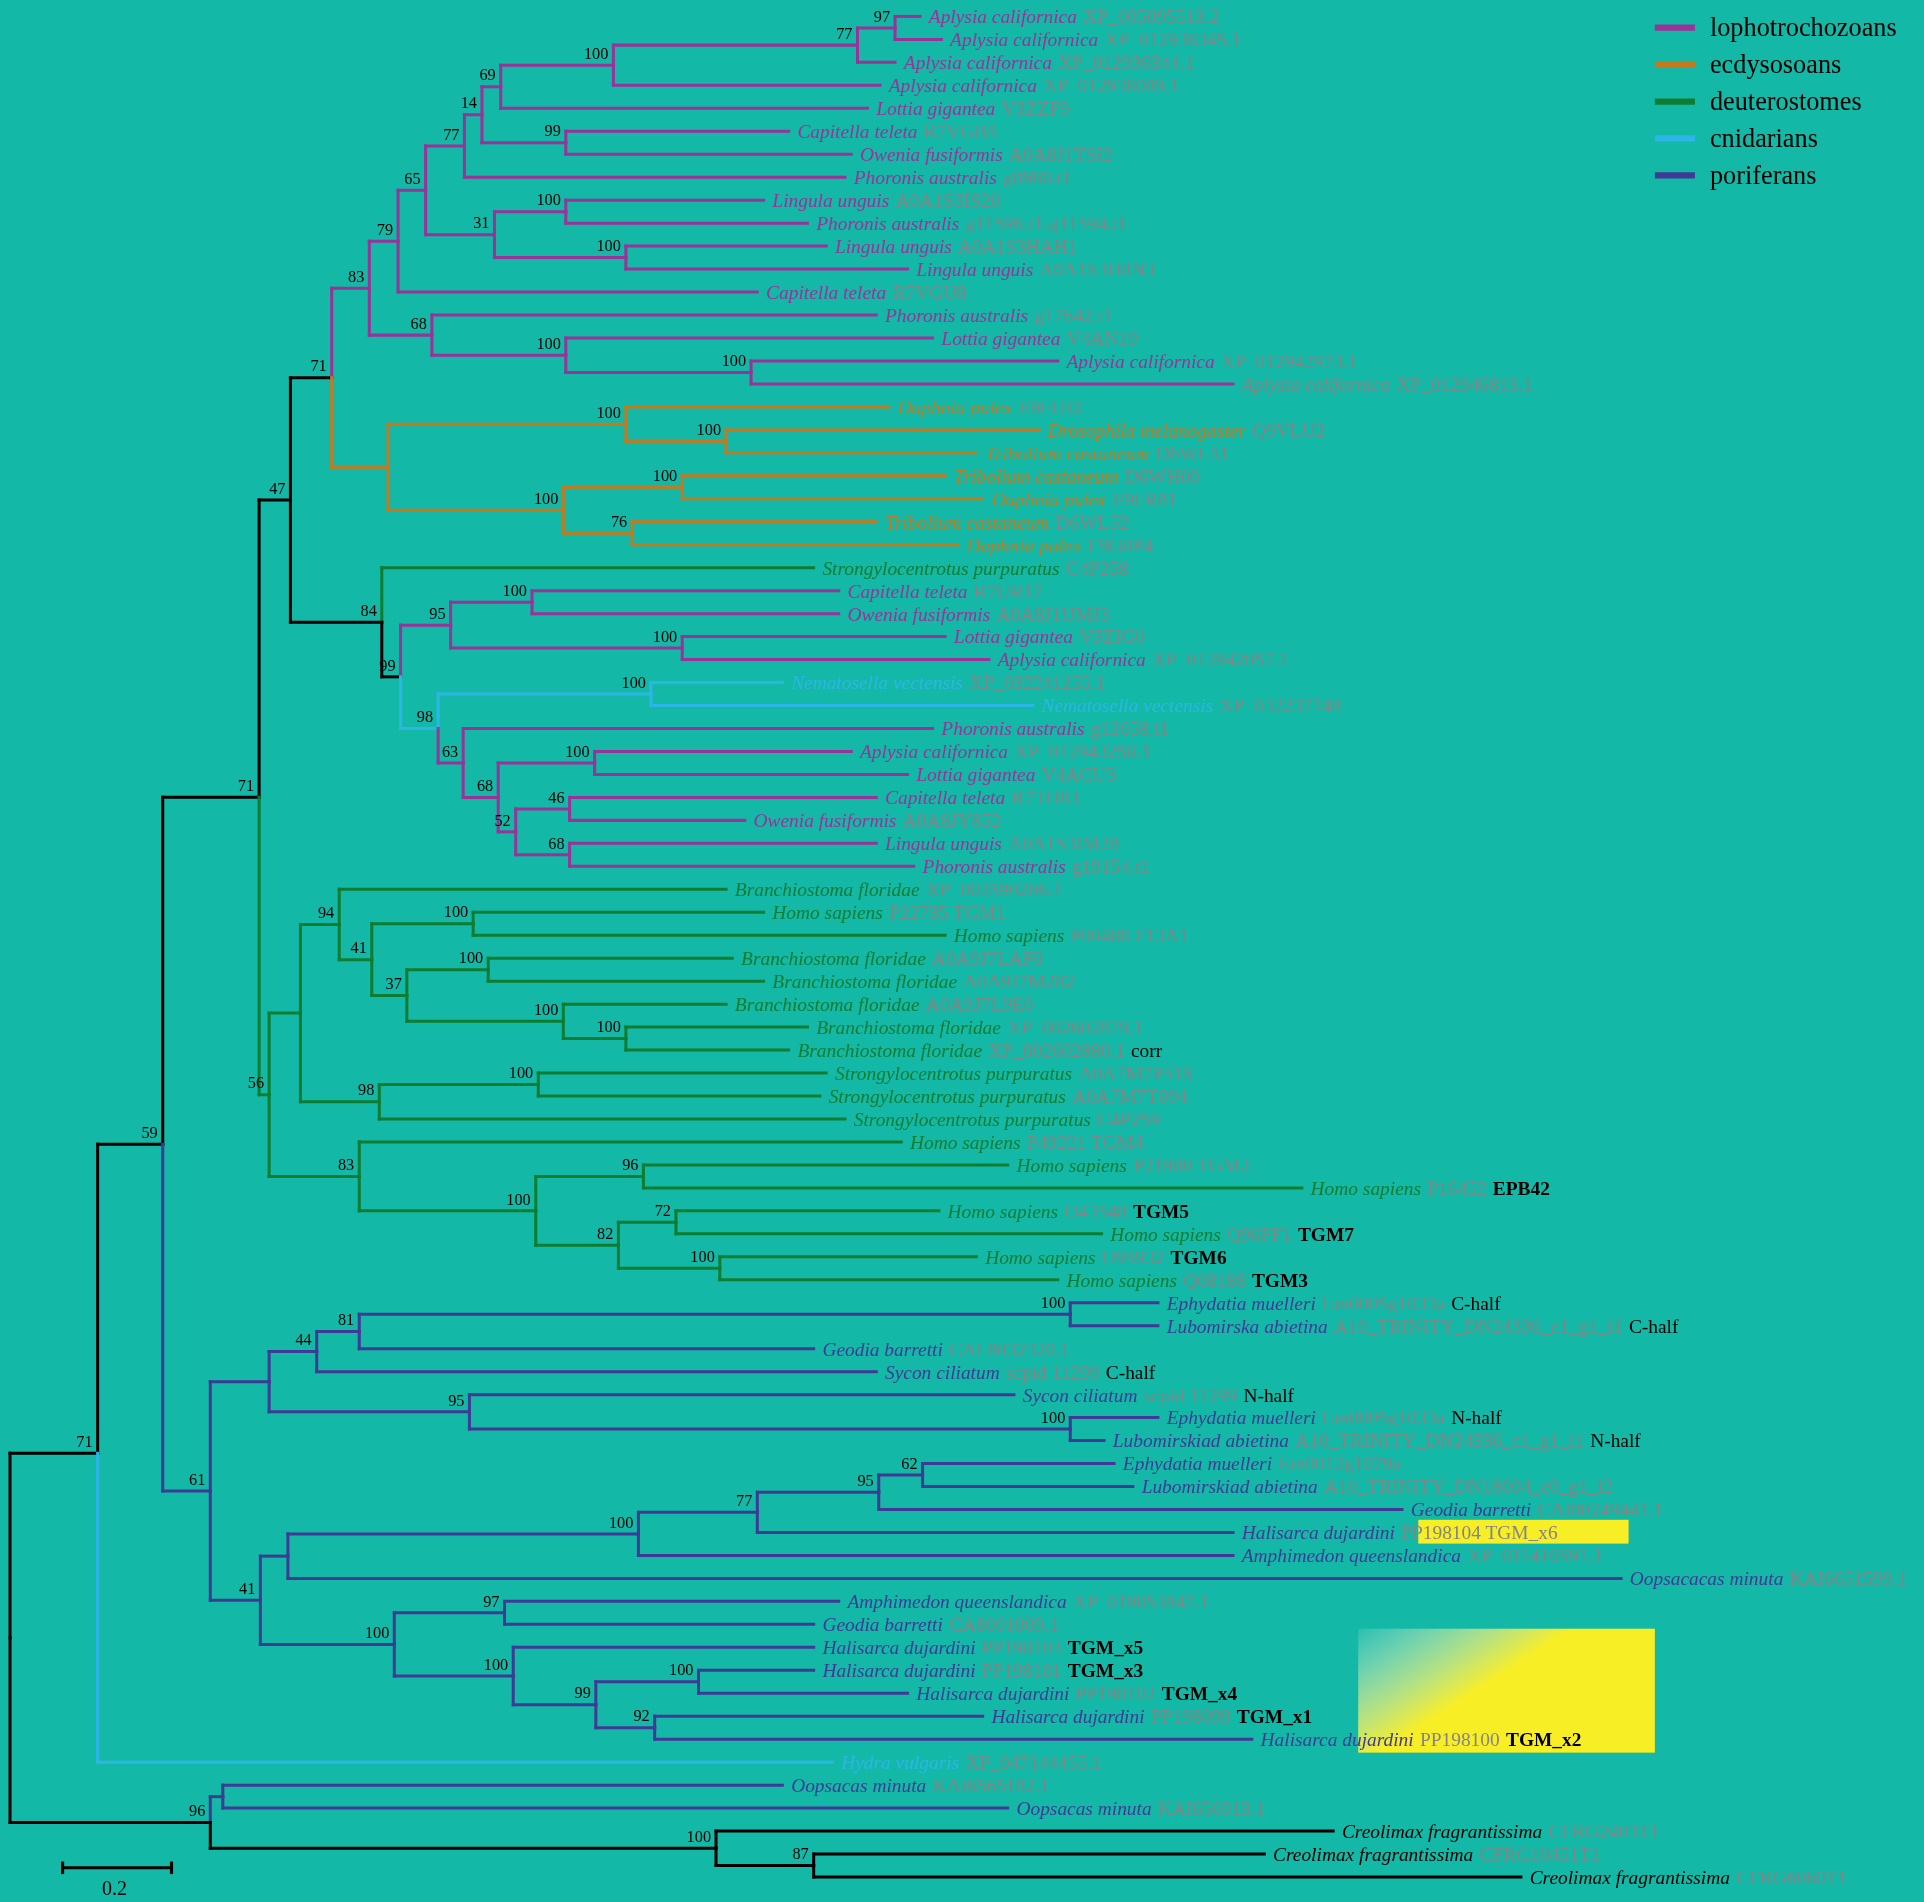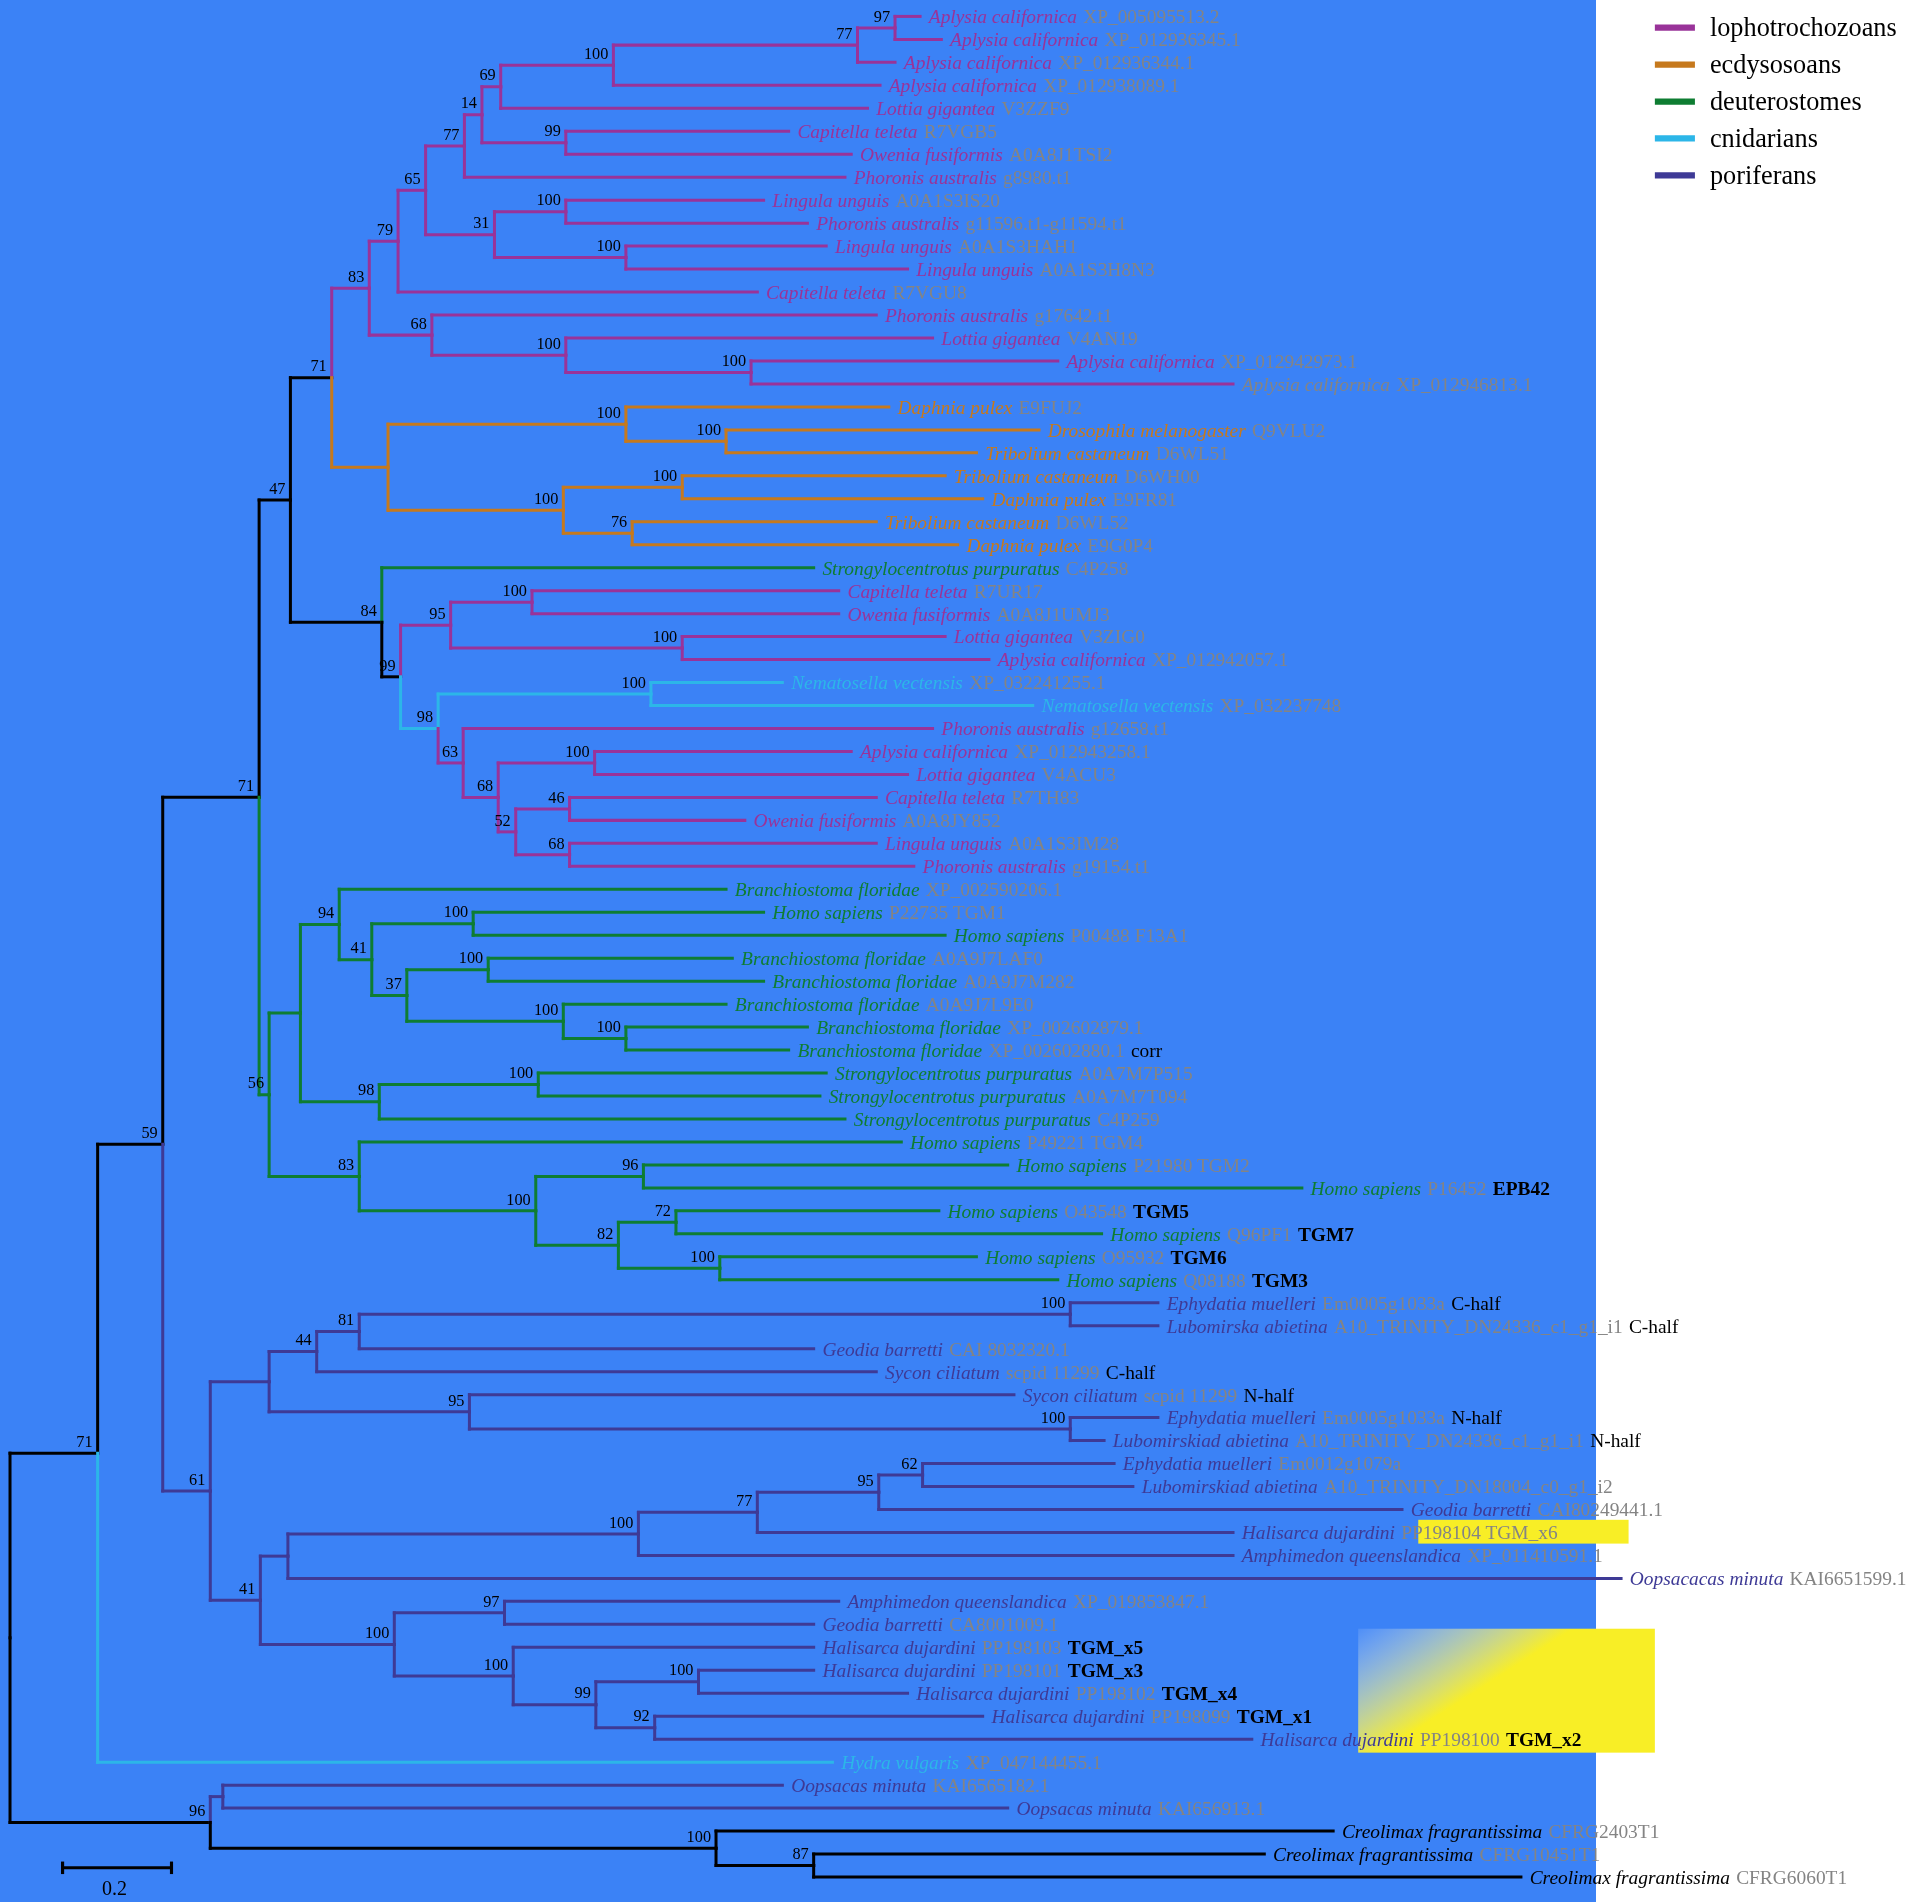--- a/index.html
+++ b/index.html
@@ -1,18 +1,18 @@
 <!DOCTYPE html>
 <html style="font-size:15px"><head>
 <meta charset="utf-8">
 <title>Transglutaminase phylogenetic tree</title>
 <style>
   html,body{margin:0;padding:0;background:#ffffff;}
   body{width:1924px;height:1903px;overflow:hidden;}
-  .figure{position:relative;width:1596px;height:1903px;background:#3b82f6;}
+  .figure{position:relative;width:1924px;height:1903px;background:#14b8a6;}
   #tree-svg{position:absolute;left:0;top:0;
     font-family:"Liberation Serif","DejaVu Serif",serif;}
 </style>
 </head>
 <body>
 
 <div class="figure">
   <svg id="tree-svg" width="1924" height="1903" viewBox="0 0 1537 1520" xmlns="http://www.w3.org/2000/svg">
     <defs>
       <linearGradient id="yellow-grad" x1="0" y1="0" x2="0.85" y2="0.55">

